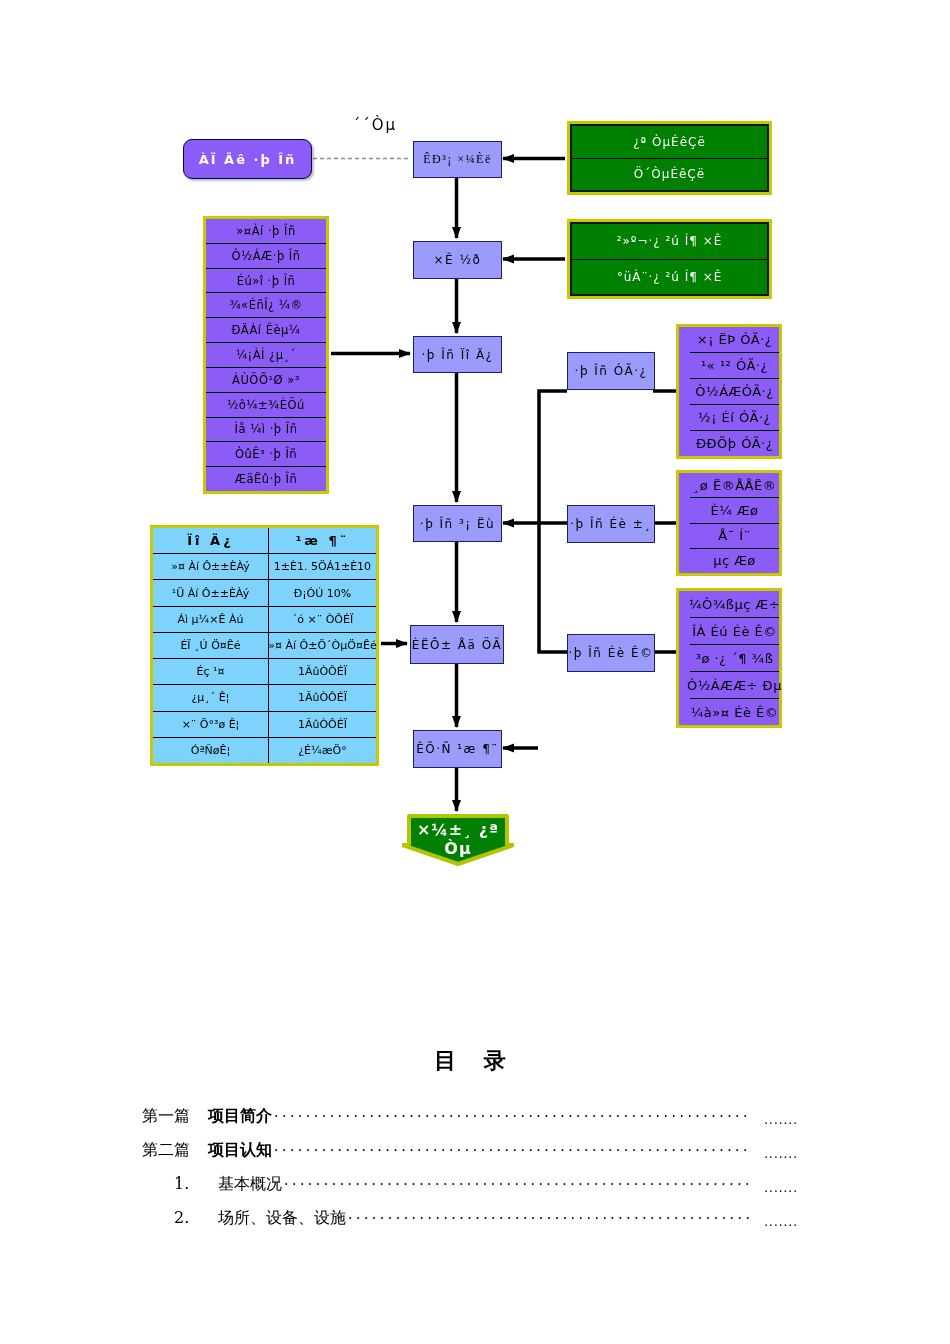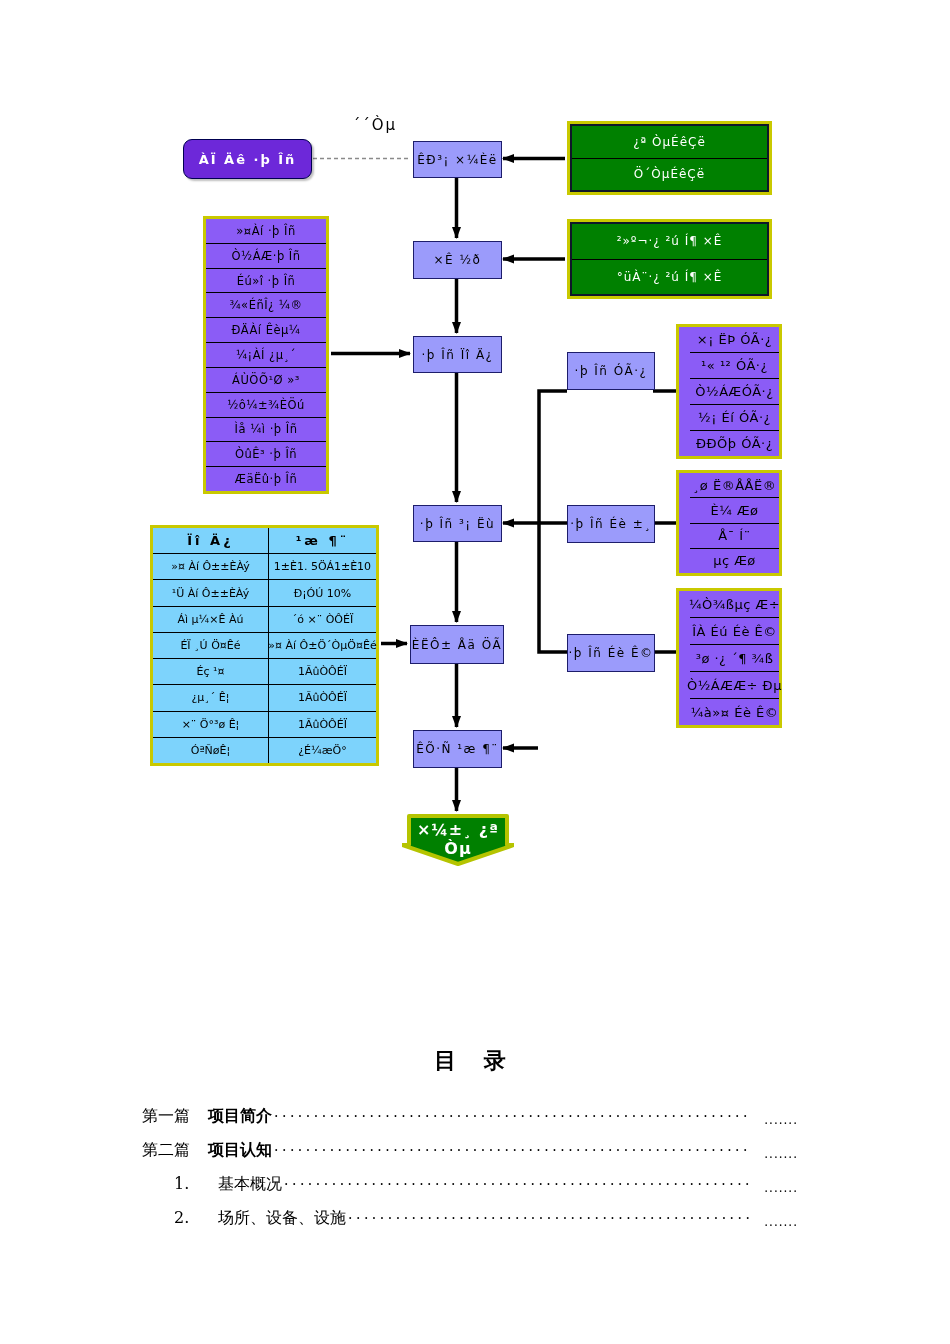--- a/index.html
+++ b/index.html
@@ -4,30 +4,30 @@
 <style>
   html,body{margin:0;padding:0;background:#e8e8e8;}
   #page{position:relative;width:950px;height:1344px;background:#ffffff;margin:0 auto;
         font-family:"DejaVu Sans","Liberation Sans",sans-serif;overflow:hidden;}
 
   
   #connectors{position:absolute;left:0;top:0;pointer-events:none;}
 
   
   .navybox{position:absolute;left:183px;top:139px;width:127px;height:38px;
-    background:#6d28d9;border:1px solid #000050;border-radius:9px;
+    background:#8b5cf6;border:1px solid #000050;border-radius:9px;
     display:flex;align-items:center;justify-content:center;
     color:#fff;font-weight:bold;font-size:13px;letter-spacing:2px;
     box-shadow:2px 2px 2px rgba(0,0,0,0.25);}
 
   
   .pbox{position:absolute;background:#9b9bfb;border:1.5px solid #1d1d6b;
     display:flex;align-items:center;justify-content:center;
     font-size:12px;color:#000;letter-spacing:1.5px;white-space:nowrap;}
-  #box-market{left:413px;top:141px;width:87px;height:35px;}
+  #box-market{left:413px;top:141px;width:87px;height:35px;font-family:Liberation Serif, serif;}
   #box-funds{left:413px;top:241px;width:87px;height:36px;}
   #box-items{left:413px;top:336px;width:87px;height:35px;}
   #box-place{left:413px;top:505px;width:87px;height:35px;}
   #box-staff{left:410px;top:625px;width:92px;height:37px;}
   #box-fees{left:413px;top:730px;width:87px;height:36px;}
   #box-rooms{left:567px;top:352px;width:86px;height:36px;}
   #box-equip{left:567px;top:505px;width:86px;height:36px;}
   #box-facil{left:567px;top:634px;width:86px;height:36px;}
 
   

